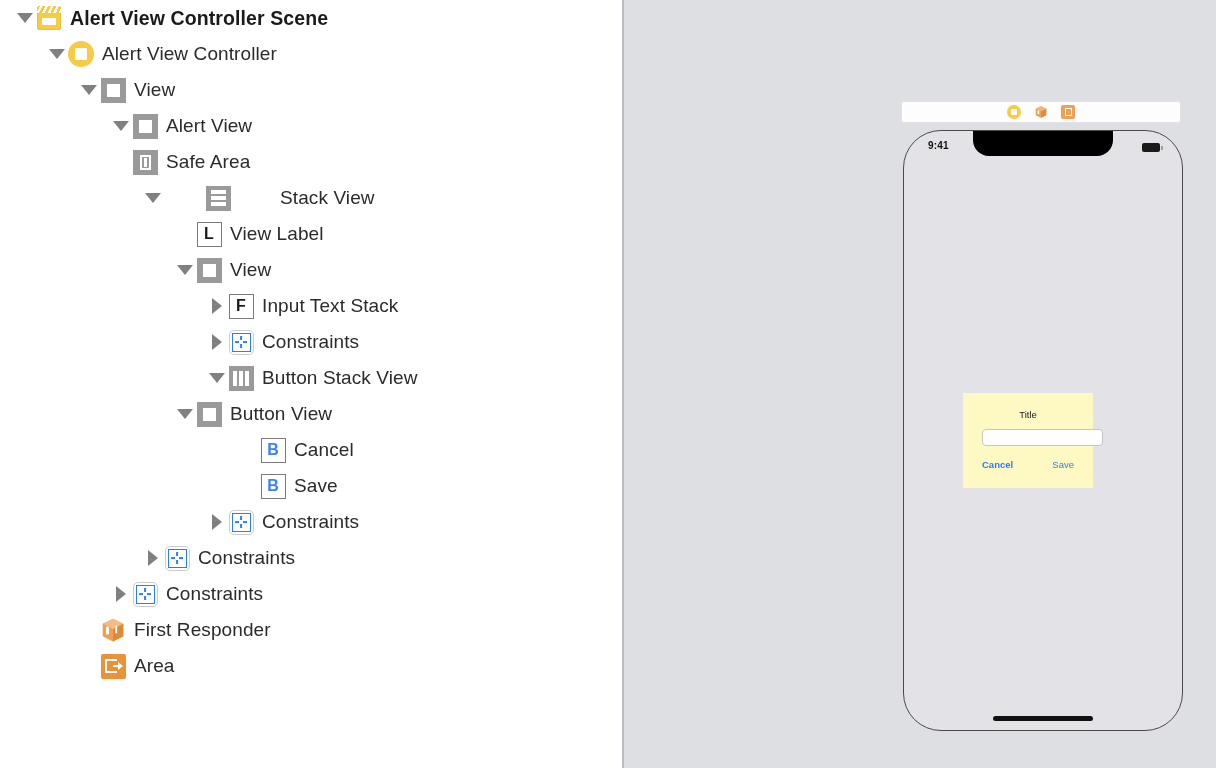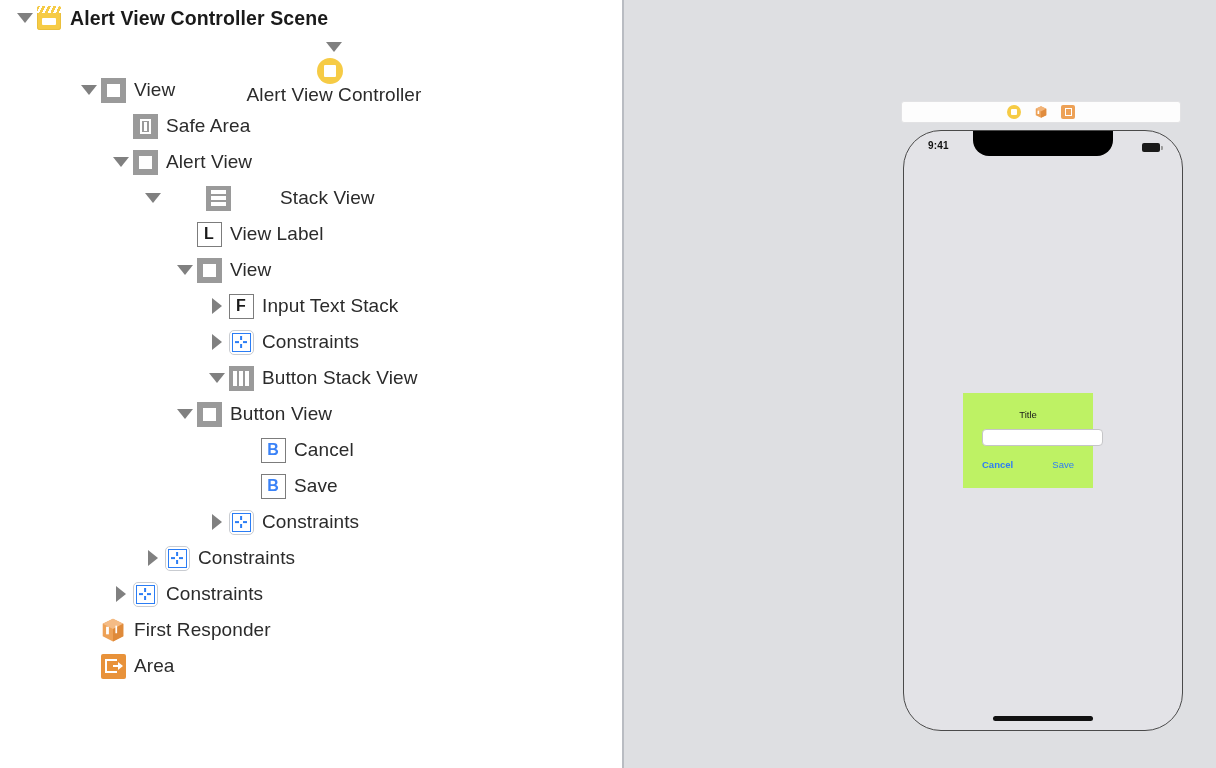--- a/index.html
+++ b/index.html
@@ -378,21 +378,21 @@
     background: #111111;
     border-radius: 3px;
   }
 
   #alert {
     position: absolute;
     left: 59px;
     top: 262px;
     width: 130px;
     height: 95px;
-    background: #bef264;
+    background: #fef9c3;
     box-sizing: border-box;
   }
   #alert-title {
     position: absolute;
     left: 0; right: 0;
     top: 16px;
     text-align: center;
     font-size: 9.5px;
     color: #1a1a1a;
     font-weight: normal;
@@ -436,21 +436,21 @@
     <div id="outline-tree">
         <div class="tree-row" style="padding-left: 14px;">
           <div class="disclosure">
             <div class="tri-down"></div>
           </div>
           <div class="row-icon">
             <div class="ic-scene"></div>
           </div>
           <div class="row-label bold">Alert View Controller Scene</div>
         </div>
-        <div class="tree-row" style="padding-left: 46px; flex-direction: column;">
+        <div class="tree-row" style="padding-left: 46px;">
           <div class="disclosure">
             <div class="tri-down"></div>
           </div>
           <div class="row-icon">
             <div class="ic-vc">
               <span></span>
             </div>
           </div>
           <div class="row-label">Alert View Controller</div>
         </div>
@@ -459,38 +459,38 @@
             <div class="tri-down"></div>
           </div>
           <div class="row-icon">
             <div class="ic-view">
               <span></span>
             </div>
           </div>
           <div class="row-label">View</div>
         </div>
         <div class="tree-row" style="padding-left: 110px;">
+          <div class="disclosure">
+            <div class="tri-down"></div>
+          </div>
+          <div class="row-icon">
+            <div class="ic-view">
+              <span></span>
+            </div>
+          </div>
+          <div class="row-label">Alert View</div>
+        </div>
+        <div class="tree-row" style="padding-left: 110px;">
           <div class="disclosure"></div>
           <div class="row-icon">
             <div class="ic-safearea">
               <span></span>
             </div>
           </div>
           <div class="row-label">Safe Area</div>
-        </div>
-        <div class="tree-row" style="padding-left: 110px;">
-          <div class="disclosure">
-            <div class="tri-down"></div>
-          </div>
-          <div class="row-icon">
-            <div class="ic-view">
-              <span></span>
-            </div>
-          </div>
-          <div class="row-label">Alert View</div>
         </div>
         <div class="tree-row" style="padding-left: 142px; gap: 41px;">
           <div class="disclosure">
             <div class="tri-down"></div>
           </div>
           <div class="row-icon">
             <div class="ic-vstack">
               <i></i>
               <i></i>
               <i></i>

